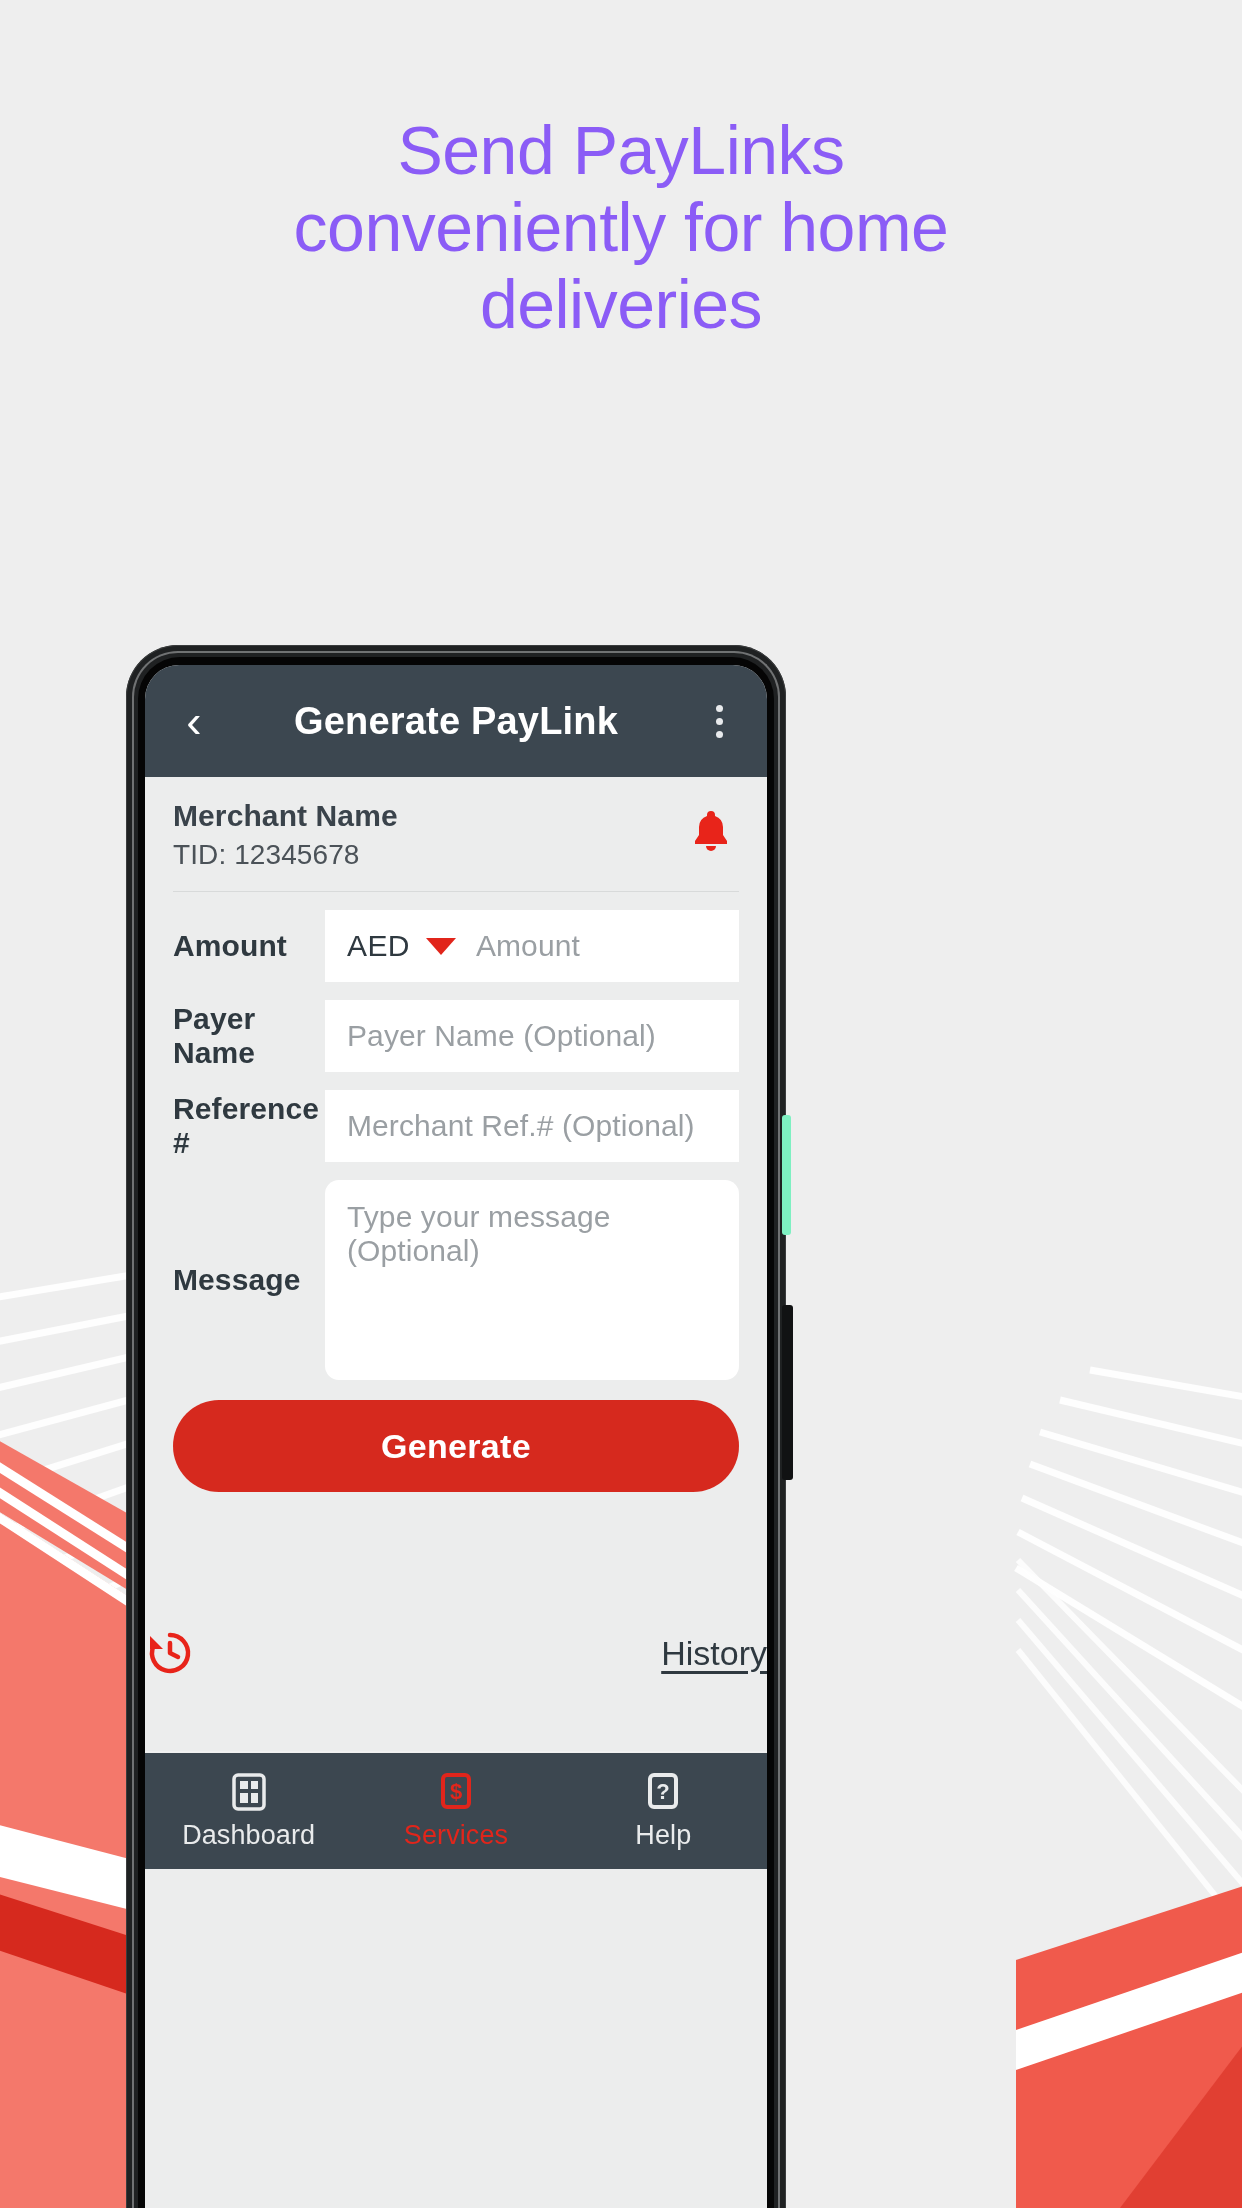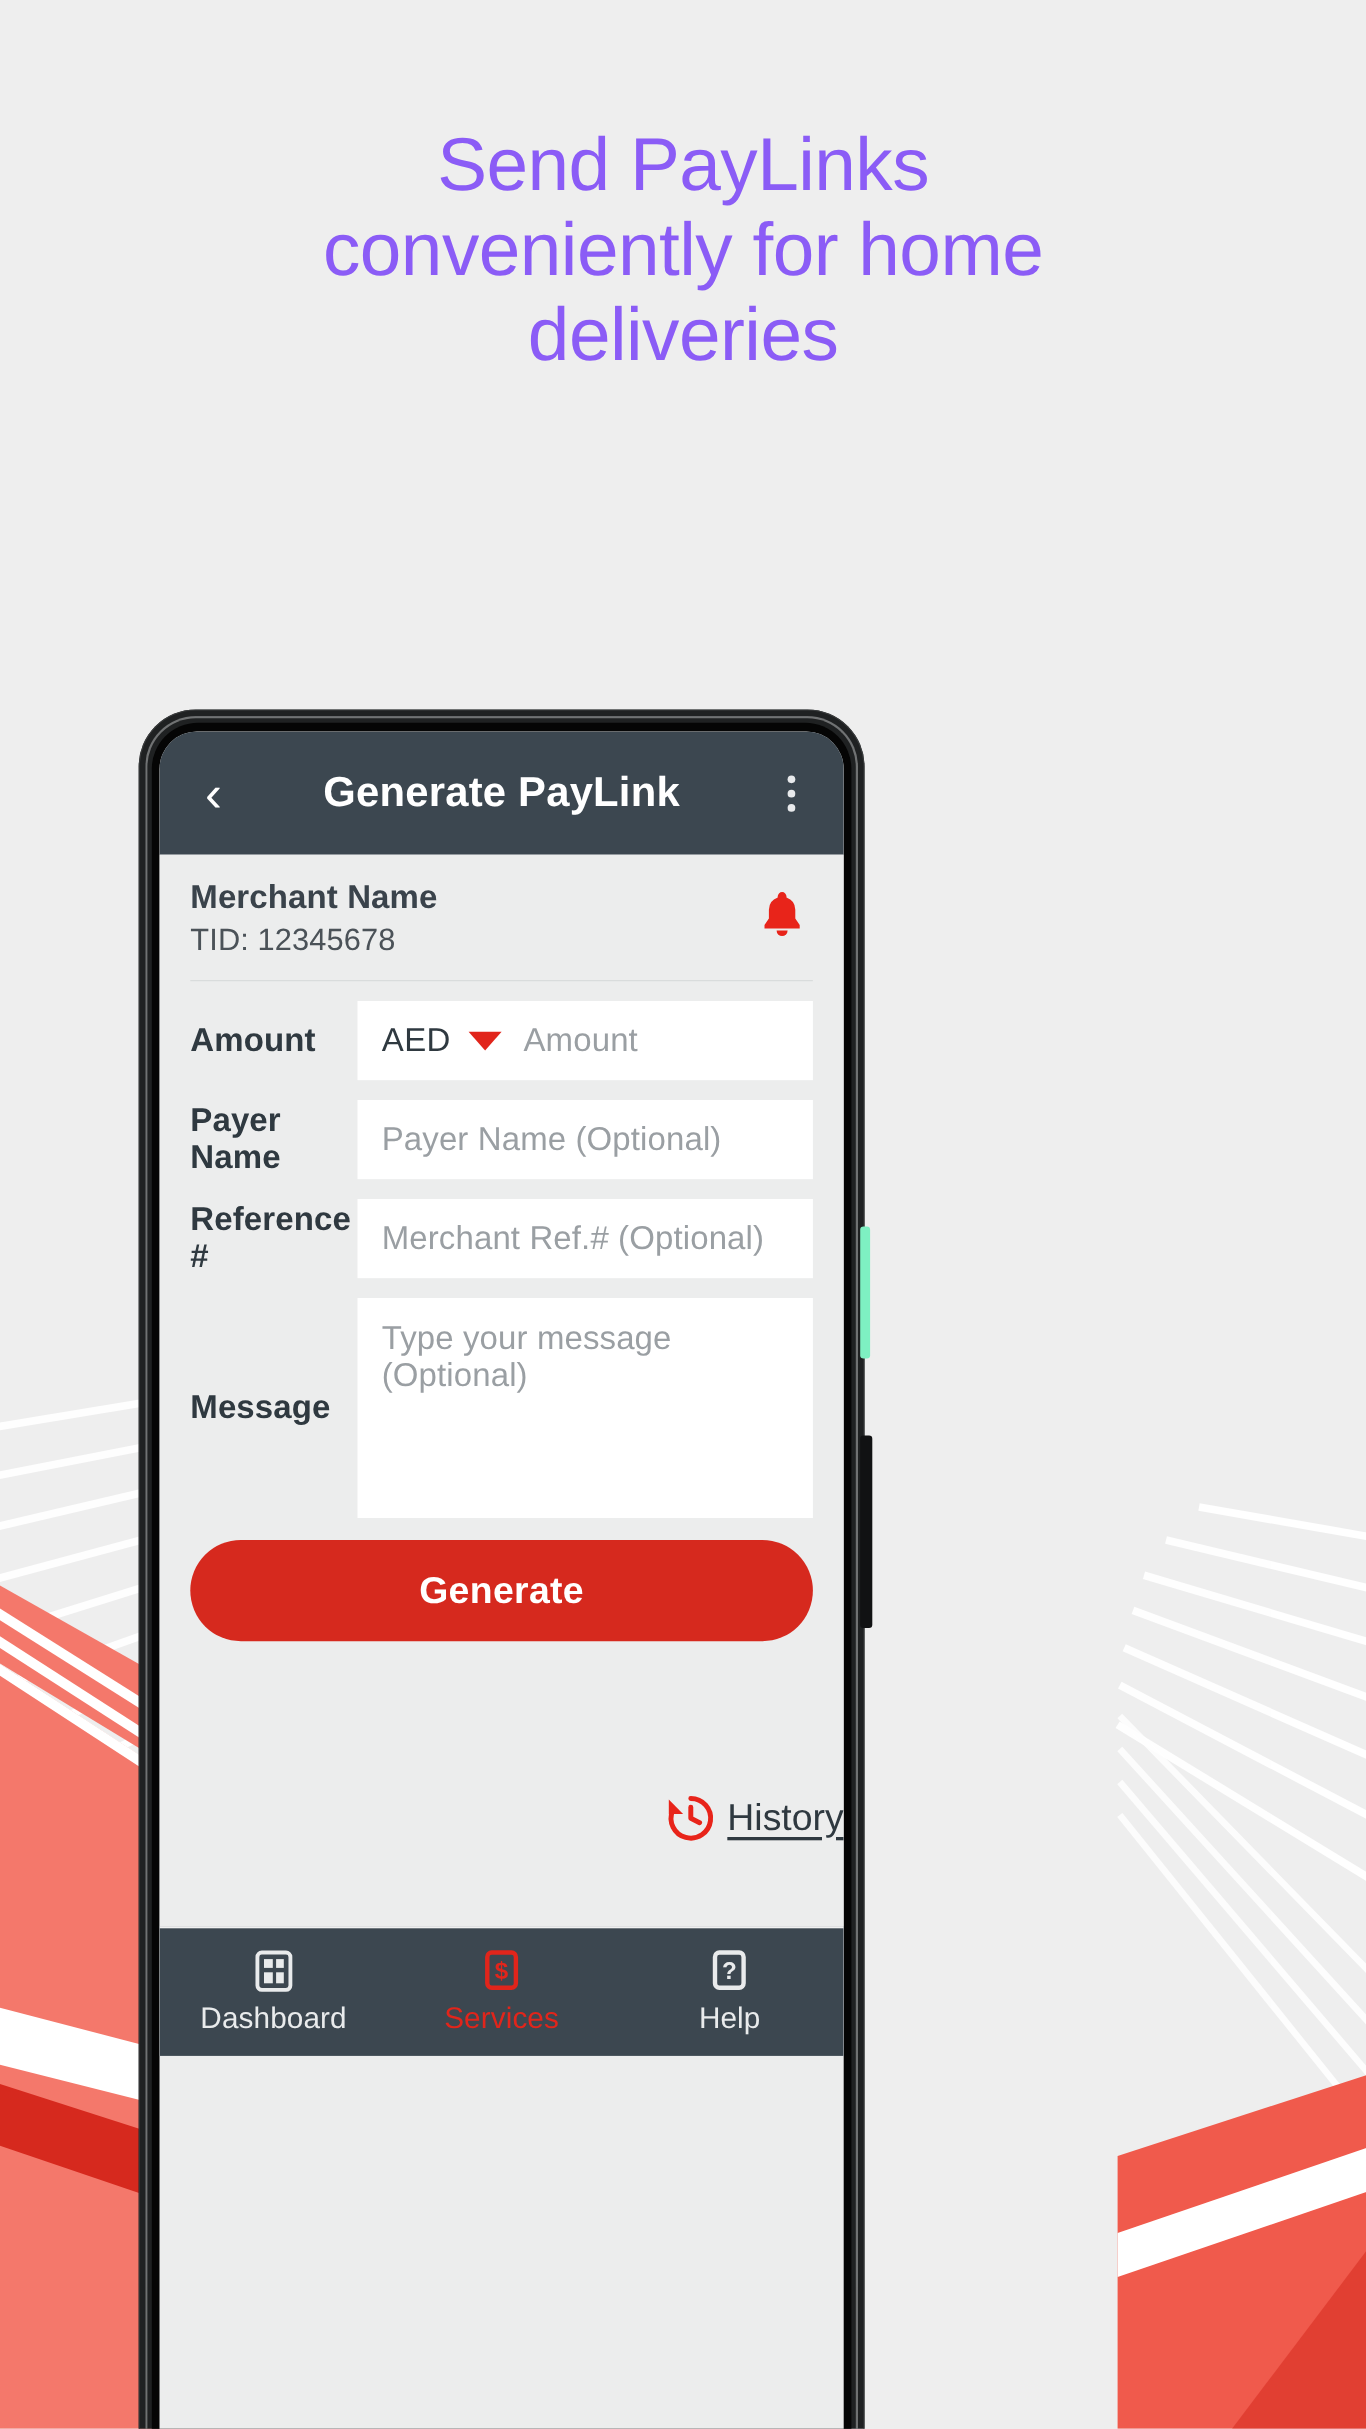--- a/index.html
+++ b/index.html
@@ -141,32 +141,32 @@
     flex:1; background:#ffffff; height:72px;
     display:flex; align-items:center; padding:0 0 0 22px;
   }
   .currency { font-size:30px; color:#2f3940; letter-spacing:.4px; }
   .caret-down {
     width:0; height:0; margin:0 20px 0 16px;
     border-left:15px solid transparent; border-right:15px solid transparent;
     border-top:17px solid #e1251b;
   }
   .ph { font-size:30px; color:#9a9fa3; letter-spacing:.1px; }
-  .msg-box { height:200px; align-items:flex-start; padding-top:20px; }
+  .msg-box { height:200px; align-items:flex-start; padding-top:20px;border-radius:14px; }
 
   .generate-wrap { padding:20px 28px 0 28px; }
   .generate {
     width:100%; height:92px; border:none; border-radius:46px;
     background:#d6291e; color:#ffffff;
     font-family:"Liberation Sans", sans-serif;
     font-size:34px; font-weight:700; letter-spacing:.3px; cursor:pointer;
   }
 
   .history-wrap {
-    margin-top:136px; display:flex; align-items:center; justify-content:flex-end; gap:8px;
+    margin-top:136px; display:flex; align-items:center; justify-content:space-between; gap:8px;
   }
   .history-label {
     font-size:34px; color:#2f3940; text-decoration:underline; text-underline-offset:6px;
   }
 
   
   .bottomnav {
     position:absolute; left:0; right:0; bottom:0; height:118px;
     background:#3c4750; display:flex; align-items:center;
     border-top:2px solid #f1f1f1;

